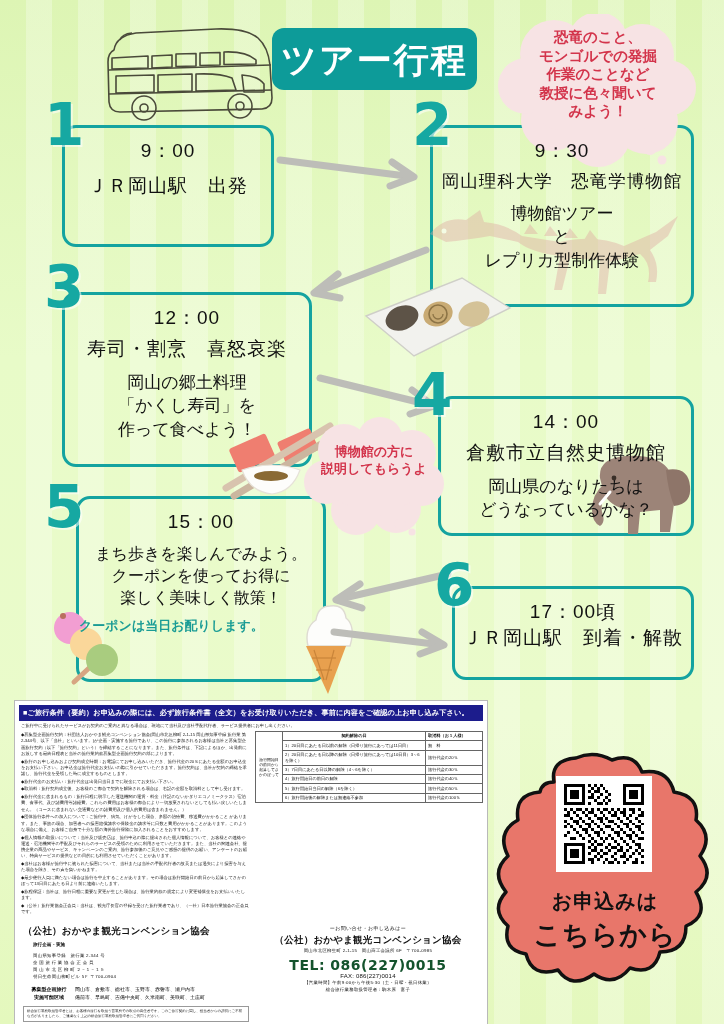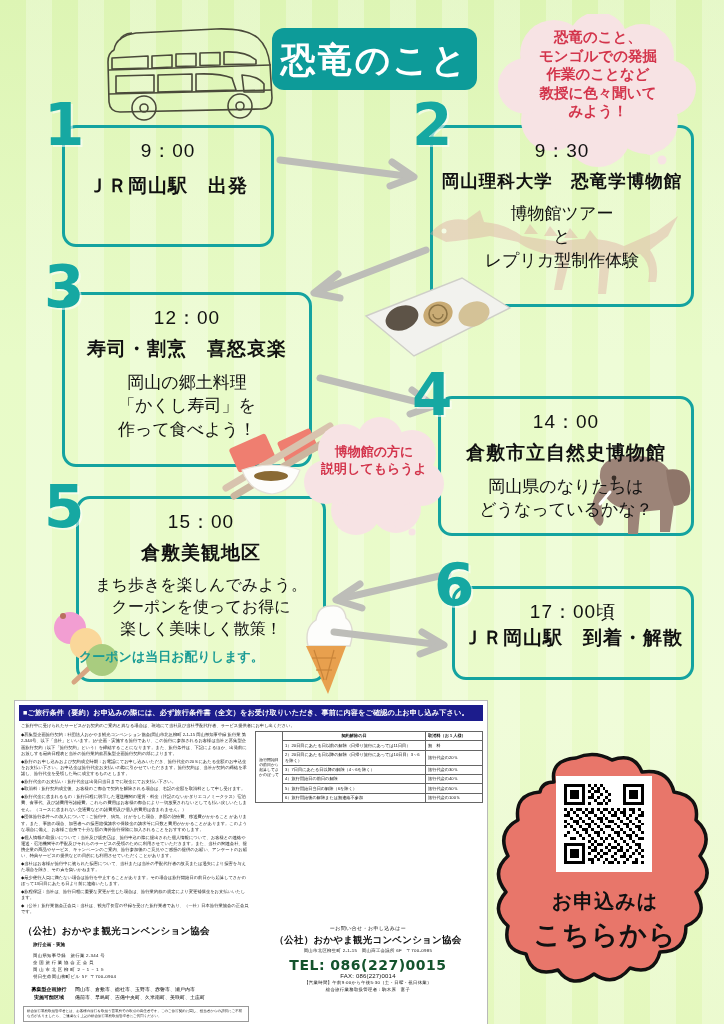--- a/index.html
+++ b/index.html
@@ -45,21 +45,21 @@
     position:absolute;font-size:58px;font-weight:800;color:#16a8a2;
     line-height:1;font-family:"DejaVu Sans",sans-serif;
     text-shadow:2px 2px 0 rgba(255,255,255,0.55);
     z-index:6;
   }
   .step-time{
     text-align:center;font-size:19px;color:#111;letter-spacing:1px;
     font-weight:500;
   }
   .step-head{
-    text-align:center;font-size:19px;color:#111;font-weight:700;
+    text-align:center;font-size:19px;color:#111;font-weight:400;
     letter-spacing:1px;
   }
   .step-sub{
     text-align:center;font-size:17px;color:#111;line-height:1.38;
     font-weight:500;
   }
   .step-inner{position:relative;z-index:5;padding-top:10px;}
   .note-teal{
     font-size:13px;color:#1a9c95;font-weight:600;
   }
@@ -155,21 +155,21 @@
       <circle cx="48" cy="88" r="12"></circle>
       <circle cx="48" cy="88" r="4"></circle>
       <circle cx="144" cy="86" r="12"></circle>
       <circle cx="144" cy="86" r="4"></circle>
       <path d="M13 74 L176 70"></path>
       <path d="M24 20 Q26 14 36 13"></path>
     </g>
   </svg>
 
   <div id="title-banner">
-    <span>恐竜のこと</span>
+    <span>ツアー行程</span>
   </div>
 
   <svg style="position:absolute;left:492px;top:14px;width:212px;height:158px;z-index:2;" viewBox="0 0 212 158">
     <g fill="#f7e3e4">
       <circle cx="62" cy="40" r="34"></circle>
         <circle cx="106" cy="28" r="30"></circle>
       <circle cx="150" cy="42" r="32"></circle>
         <circle cx="176" cy="74" r="28"></circle>
       <circle cx="154" cy="108" r="32"></circle>
         <circle cx="106" cy="120" r="33"></circle>
@@ -315,21 +315,20 @@
     <path d="M4 6 L110 32" stroke="#bdbdb8" stroke-width="7" fill="none" stroke-linecap="round"></path>
     <path d="M96 18 L118 34 L94 42" stroke="#bdbdb8" stroke-width="7" fill="none" stroke-linecap="round" stroke-linejoin="round"></path>
   </svg>
 
   <div class="step-num" style="left:44px;top:478px;">
     <span>5</span>
   </div>
   <div class="step-box" style="left:76px;top:496px;width:250px;height:186px;">
     <div class="step-inner">
       <div class="step-time">15：00</div>
-      <div class="step-head" style="margin-top:5px;">倉敷美観地区</div>
       <div class="step-sub" style="margin-top:8px;font-size:16px;">
         <div>まち歩きを楽しんでみよう。</div>
         <div>クーポンを使ってお得に</div>
         <div>楽しく美味しく散策！</div>
       </div>
       <div class="note-teal" style="margin-top:8px;">クーポンは当日お配りします。</div>
     </div>
   </div>
 
   <svg class="illus" style="left:44px;top:606px;width:90px;height:82px;z-index:3;" viewBox="0 0 90 82">

